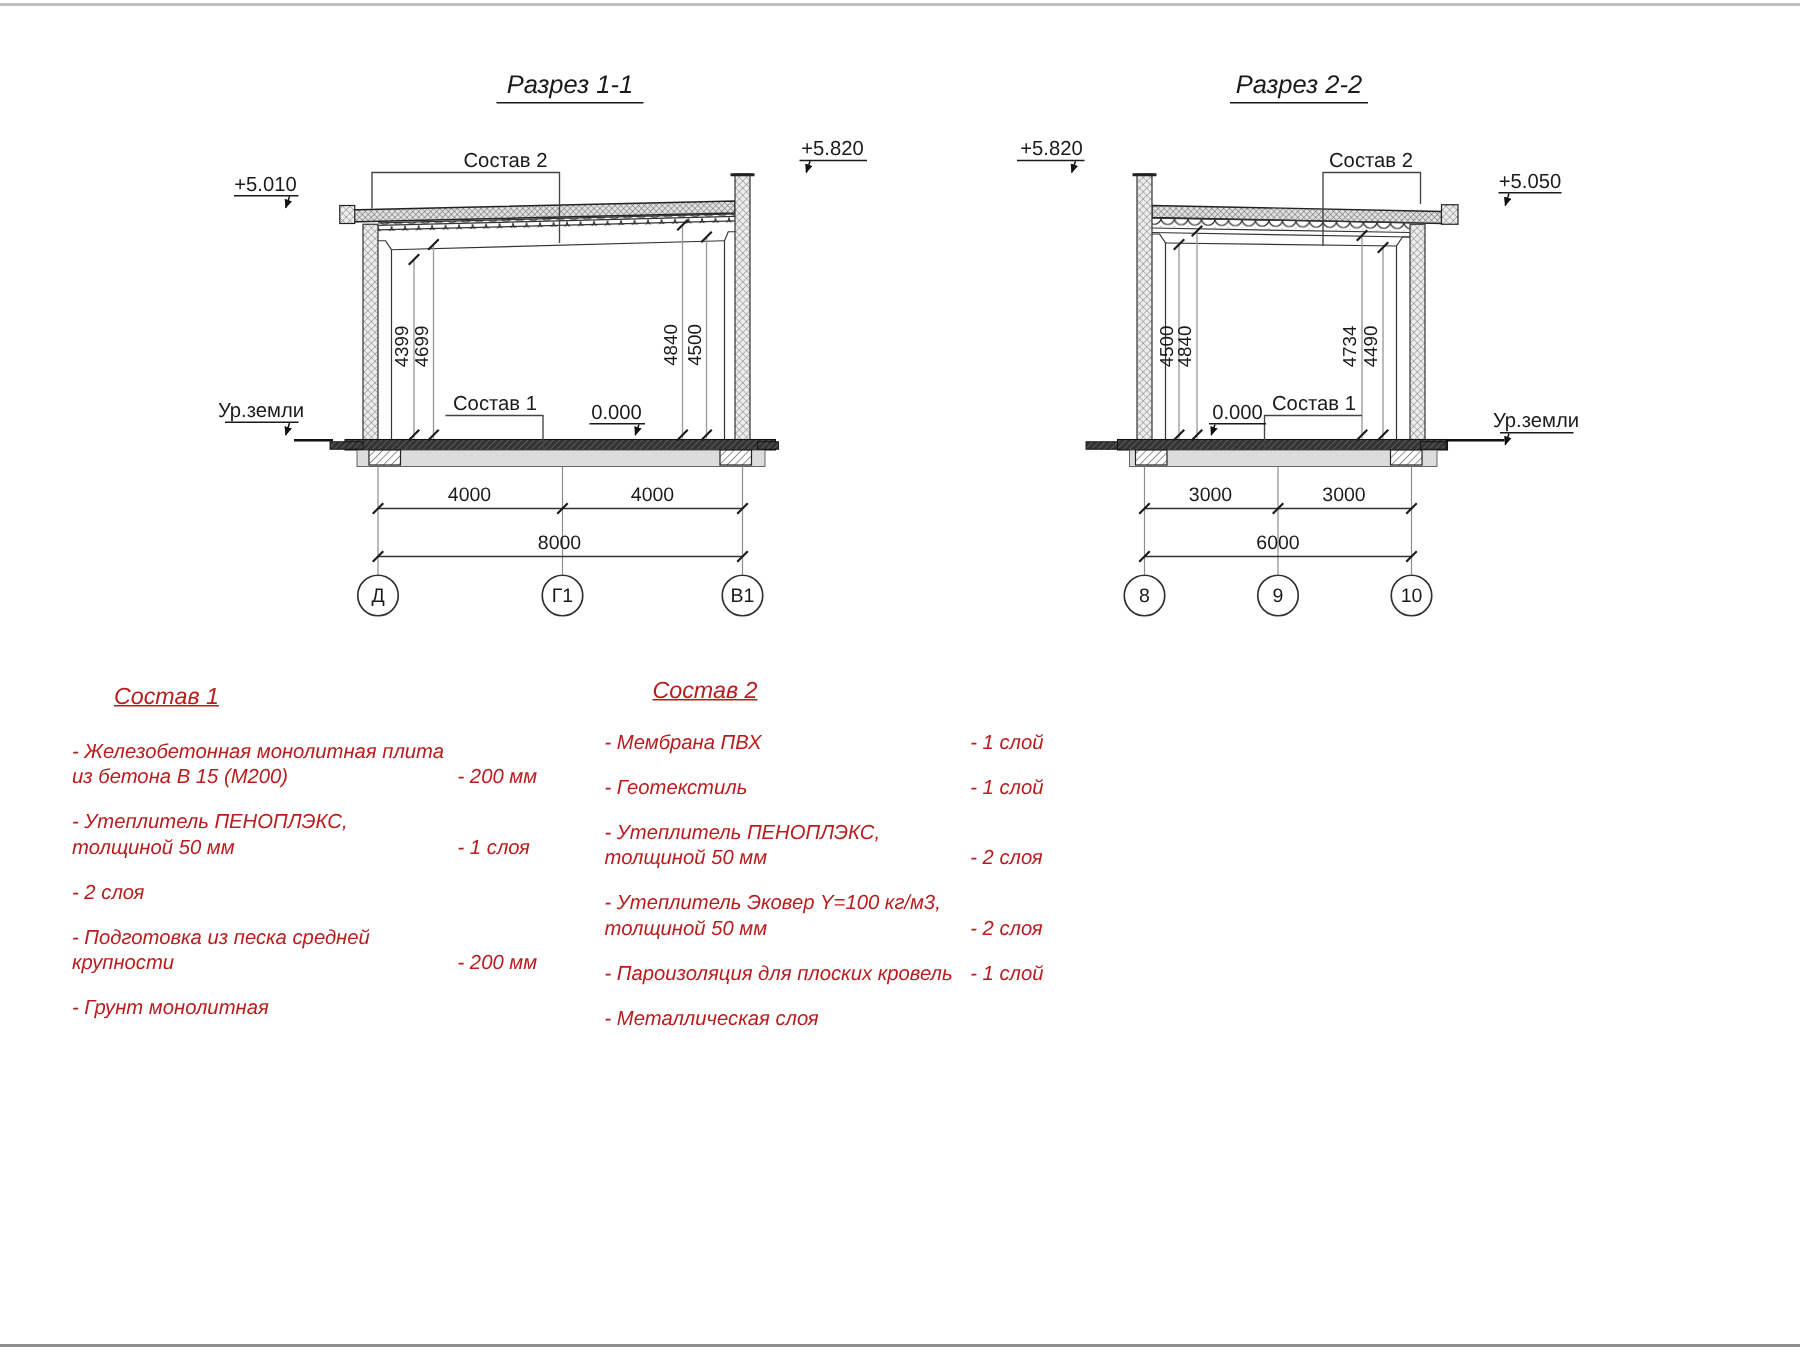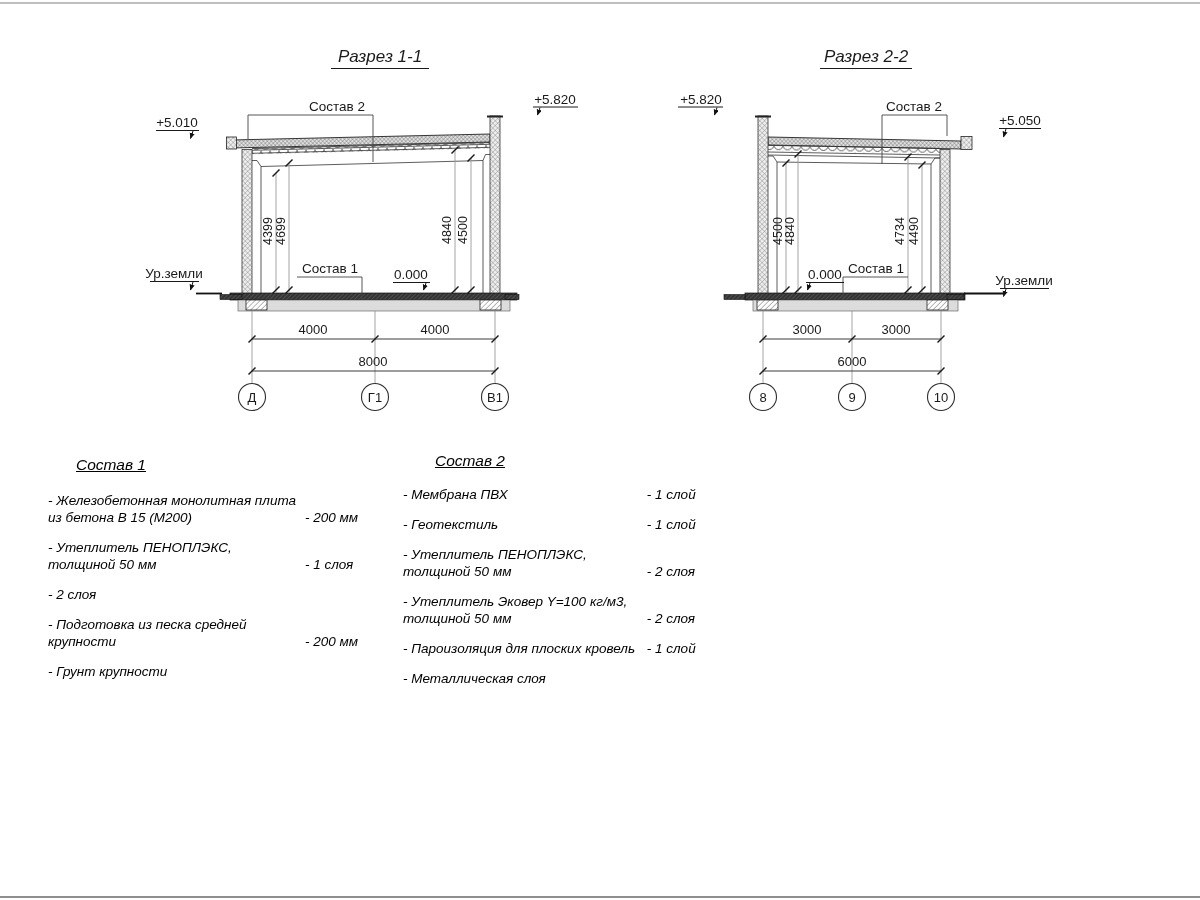--- a/index.html
+++ b/index.html
@@ -1,17 +1,17 @@
 <!DOCTYPE html>
 <html><head>
 <meta charset="utf-8">
 <style>
   html,body { margin:0; padding:0; background:#ffffff; }
   #canvas { position:relative; width:1200px; height:900px; background:#ffffff; overflow:hidden;
-            font-family:"Liberation Sans", sans-serif; color:#000000; }
+            font-family:"Liberation Sans", sans-serif; color:#b91c1c; }
   .frame-top    { position:absolute; left:0; right:0; top:2px;  height:2px; background:#bfbfbf; }
   .frame-bottom { position:absolute; left:0; right:0; top:896px; height:2px; background:#8f8f8f; }
 
   svg { position:absolute; left:0; top:0; }
   .t    { font-family:"Liberation Sans", sans-serif; fill:#1a1a1a; }
   .ttl  { font-size:17px; font-style:italic; text-anchor:middle; }
   .lvl  { font-size:13.5px; text-anchor:middle; }
   .dim  { font-size:13px;  text-anchor:middle; }
   .vdim { font-size:12.5px; text-anchor:middle; }
   .ax   { font-size:13px;  text-anchor:middle; }
@@ -295,21 +295,21 @@
     </div>
     <div class="srow">
       <div class="sval">-  2 слоя</div>
     </div>
     <div class="srow">
       <div class="slabel">- Подготовка из песка средней
   крупности</div>
       <div class="sval">- 200 мм</div>
     </div>
     <div class="srow">
-      <div class="slabel">- Грунт крупности</div>
+      <div class="slabel">- Грунт монолитная</div>
       <div class="sval"></div>
     </div>
   </div>
 
   <div id="list2" class="slist" style="left:403px; top:452px; width:312px;">
     <div class="shead">Состав 2</div>
     <div class="srow">
       <div class="slabel">- Мембрана ПВХ</div>
       <div class="sval">- 1 слой</div>
     </div>

